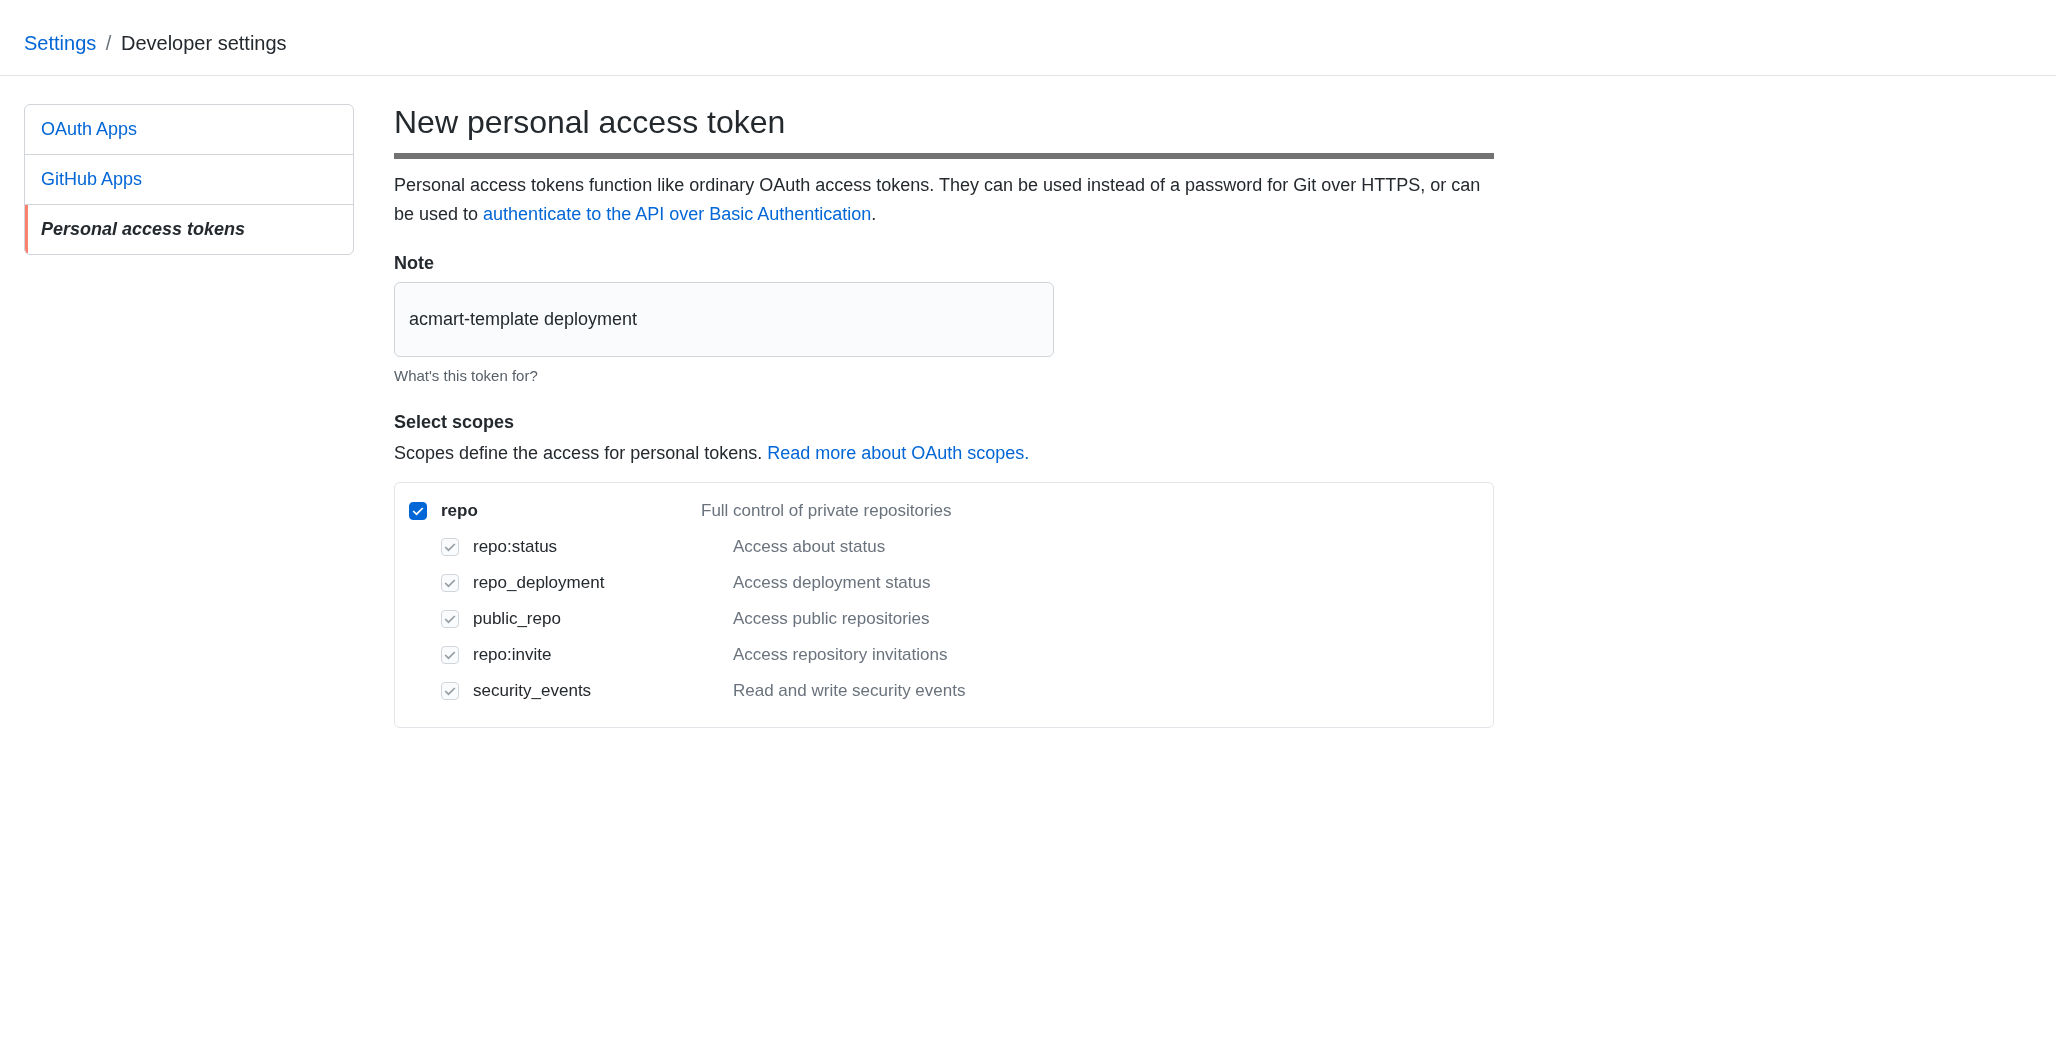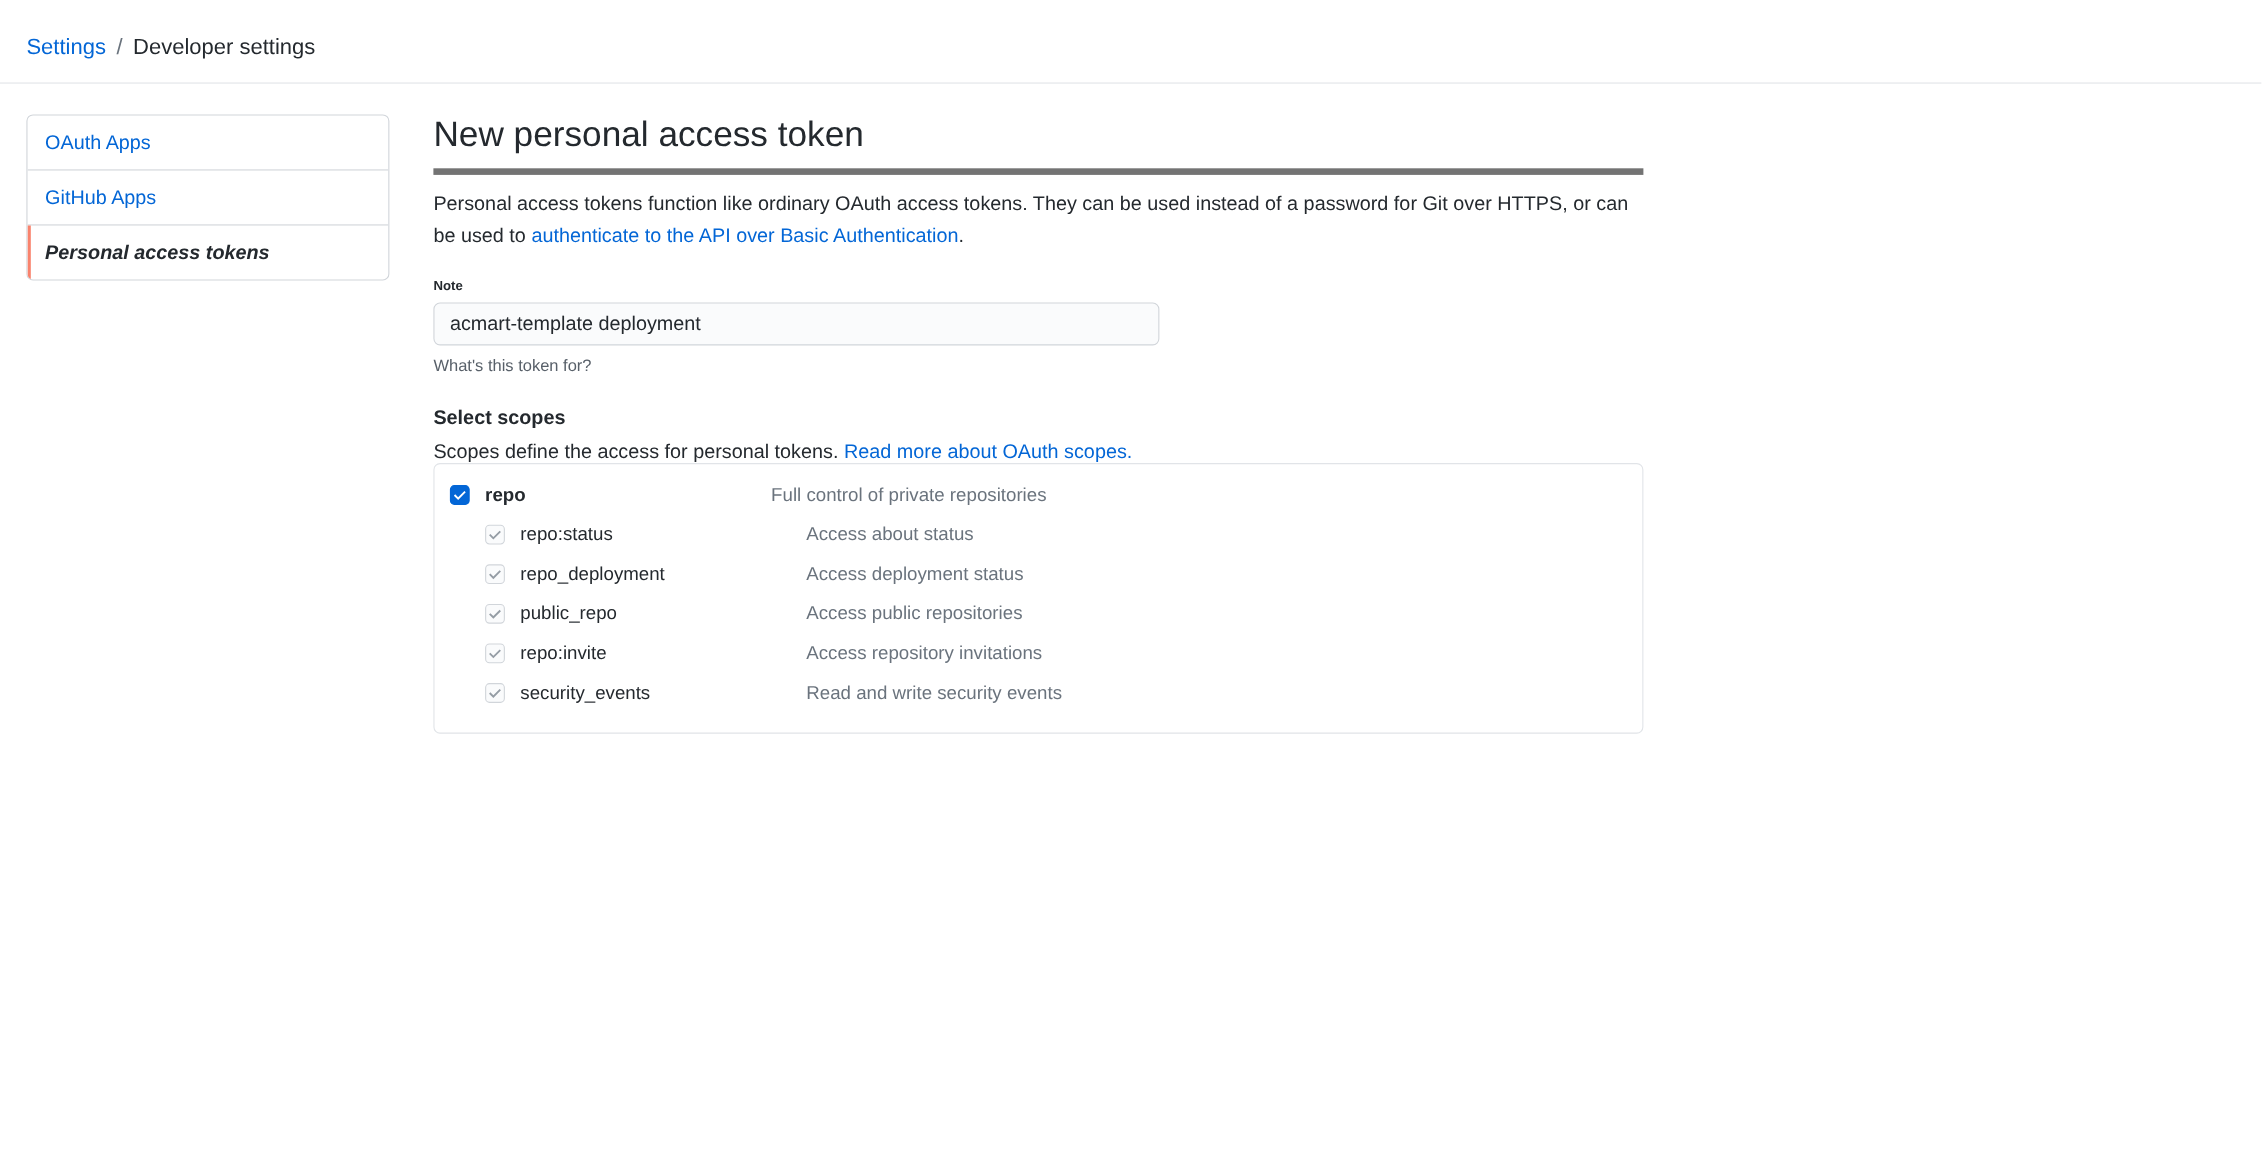--- a/index.html
+++ b/index.html
@@ -79,46 +79,47 @@
       line-height: 1.6;
       margin-bottom: 24px;
       color: #24292e;
     }
     .description a {
       color: #0366d6;
       text-decoration: none;
     }
     .field-label {
       display: block;
-      font-size: 12px;
+      font-size: 18px;
       font-weight: 600;
       margin-bottom: 8px;
     }
     .text-input {
       width: 660px;
-      padding: 8px 14px;
+      padding: 26px 14px;
       font-size: 18px;
       border: 1px solid #d1d5da;
       border-radius: 6px;
       background: #fafbfc;
       color: #24292e;
     }
     .help-text {
       font-size: 15px;
       color: #586069;
       margin-top: 10px;
       margin-bottom: 28px;
     }
     .section-title {
       font-size: 18px;
       font-weight: 600;
       margin-bottom: 10px;
     }
     .section-desc {
       font-size: 18px;
+      margin-bottom: 18px;
     }
     .section-desc a {
       color: #0366d6;
       text-decoration: none;
     }
     .scopes-box {
       border: 1px solid #e1e4e8;
       border-radius: 6px;
       padding: 18px 14px;
     }

